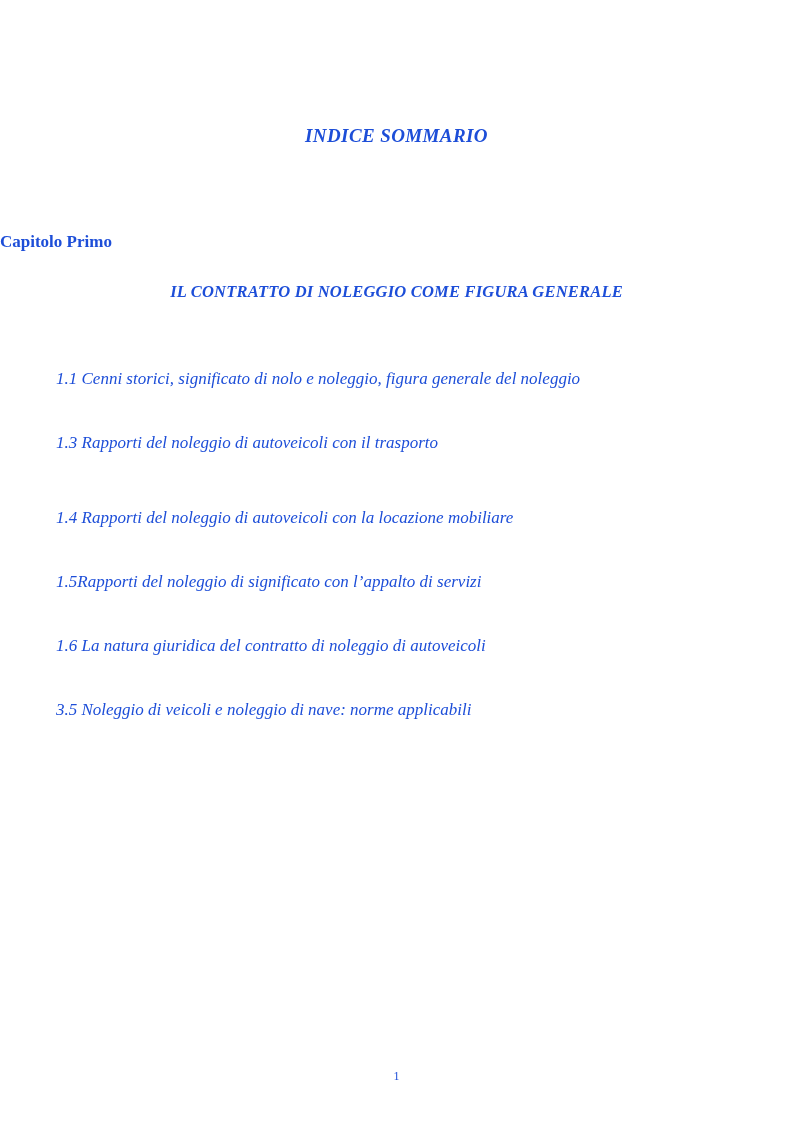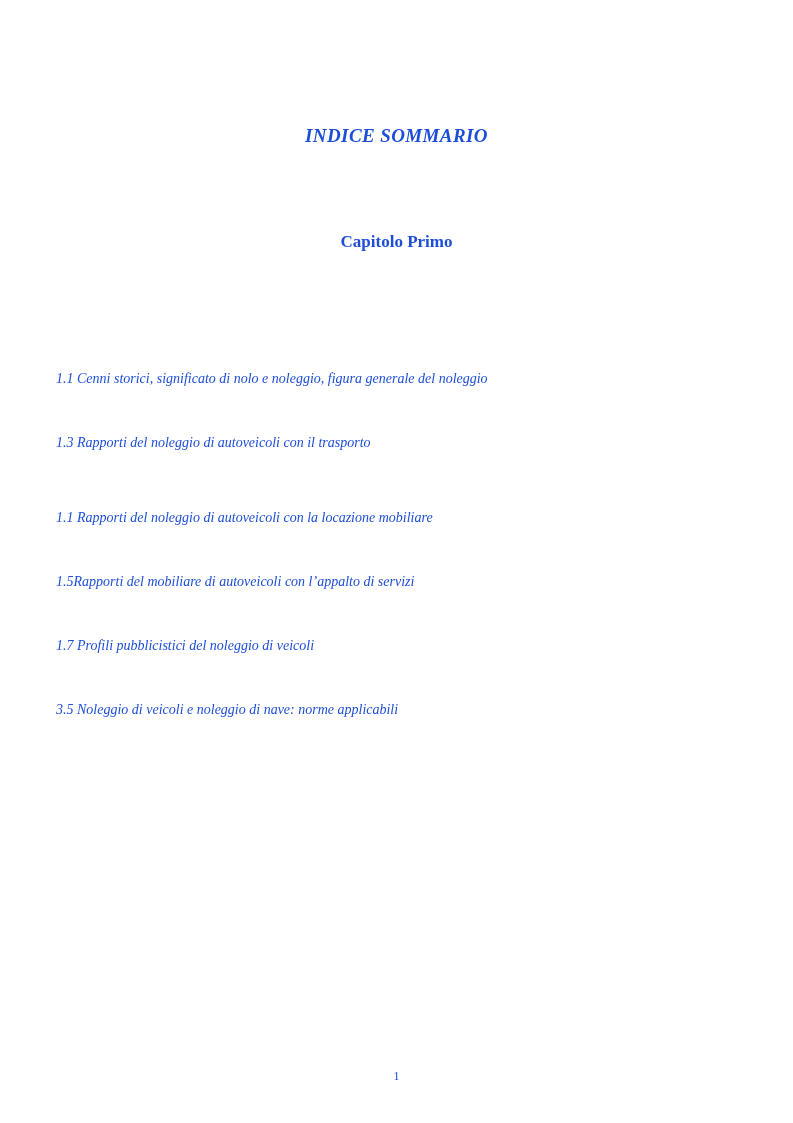--- a/index.html
+++ b/index.html
@@ -29,21 +29,20 @@
     font-size: 19px;
     font-weight: bold;
     font-style: italic;
     letter-spacing: 0.4px;
   }
   .chapter-label {
     position: absolute;
     top: 221px;
     left: 0;
     width: 793px;
-    text-align: center;
     font-size: 17px;
     font-weight: bold;
     font-style: normal;
   }
   .chapter-title {
     position: absolute;
     top: 271px;
     left: 0;
     width: 793px;
     text-align: center;
@@ -54,21 +53,21 @@
   }
 
   
   .toc {
     position: absolute;
     top: 355px;
     left: 56px;
     width: 600px;
   }
   .toc-entry {
-    font-size: 14px;
+    font-size: 17px;
     font-style: italic;
     font-weight: normal;
     line-height: 26px;
     padding-left: 22px;
     text-indent: -22px;
     white-space: pre-wrap;
   }
   
   .gap-normal { margin-bottom: 38px; }
   .gap-wide   { margin-bottom: 49px; font-style: italic; }
@@ -89,25 +88,26 @@
 </style>
 </head>
 <body>
 
 <div class="page">
 
   <div class="doc-title">INDICE SOMMARIO</div>
 
   <div class="chapter-label">Capitolo Primo</div>
 
+  <div class="chapter-title">IL CONTRATTO DI NOLEGGIO COME FIGURA GENERALE</div>
 
   <div class="toc">
     <div class="toc-entry gap-normal">1.1 Cenni storici, significato di nolo e noleggio, figura generale del noleggio</div>
     <div class="toc-entry gap-wide">1.3 Rapporti del noleggio di autoveicoli con il trasporto</div>
-    <div class="toc-entry gap-normal">1.1 Rapporti del noleggio di autoveicoli con la locazione mobiliare</div>
-    <div class="toc-entry gap-normal">1.5Rapporti del mobiliare di autoveicoli con l’appalto di servizi</div>
-    <div class="toc-entry gap-normal">1.7 Profili pubblicistici del noleggio di veicoli</div>
+    <div class="toc-entry gap-normal">1.4 Rapporti del noleggio di autoveicoli con la locazione mobiliare</div>
+    <div class="toc-entry gap-normal">1.5Rapporti del noleggio di significato con l’appalto di servizi</div>
+    <div class="toc-entry gap-normal">1.6 La natura giuridica del contratto di noleggio di autoveicoli</div>
     <div class="toc-entry gap-none">3.5 Noleggio di veicoli e noleggio di nave: norme applicabili</div>
   </div>
 
   <div class="page-number">1</div>
 
 </div>
 
 </body></html>

